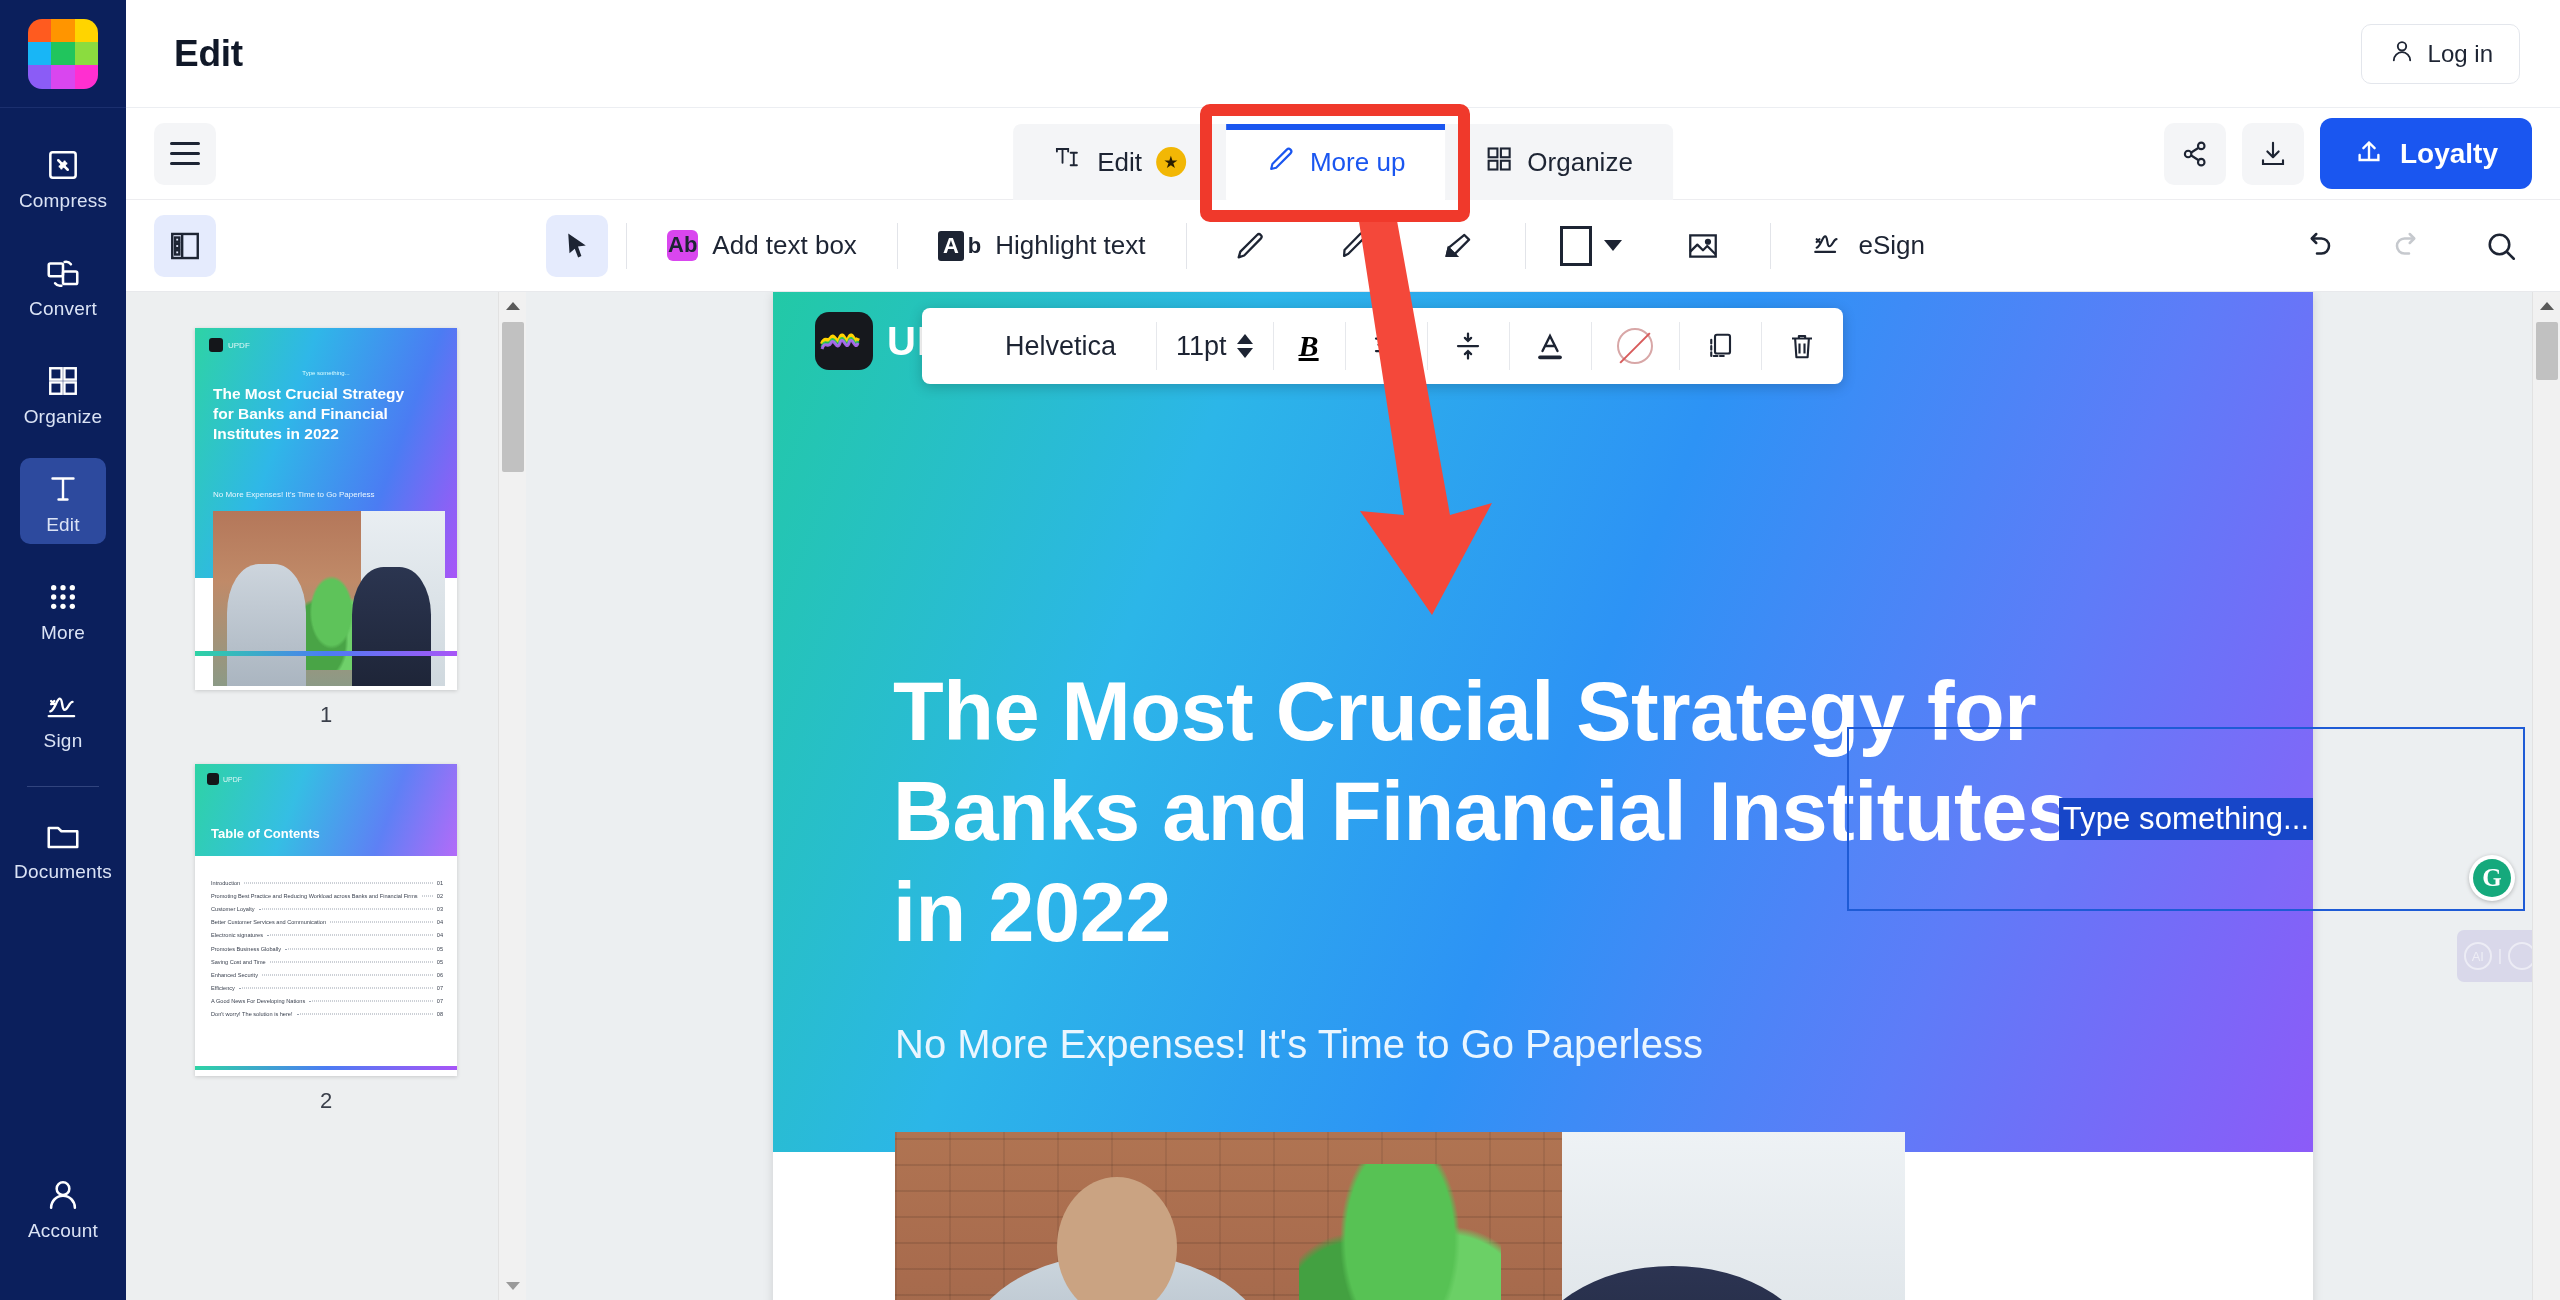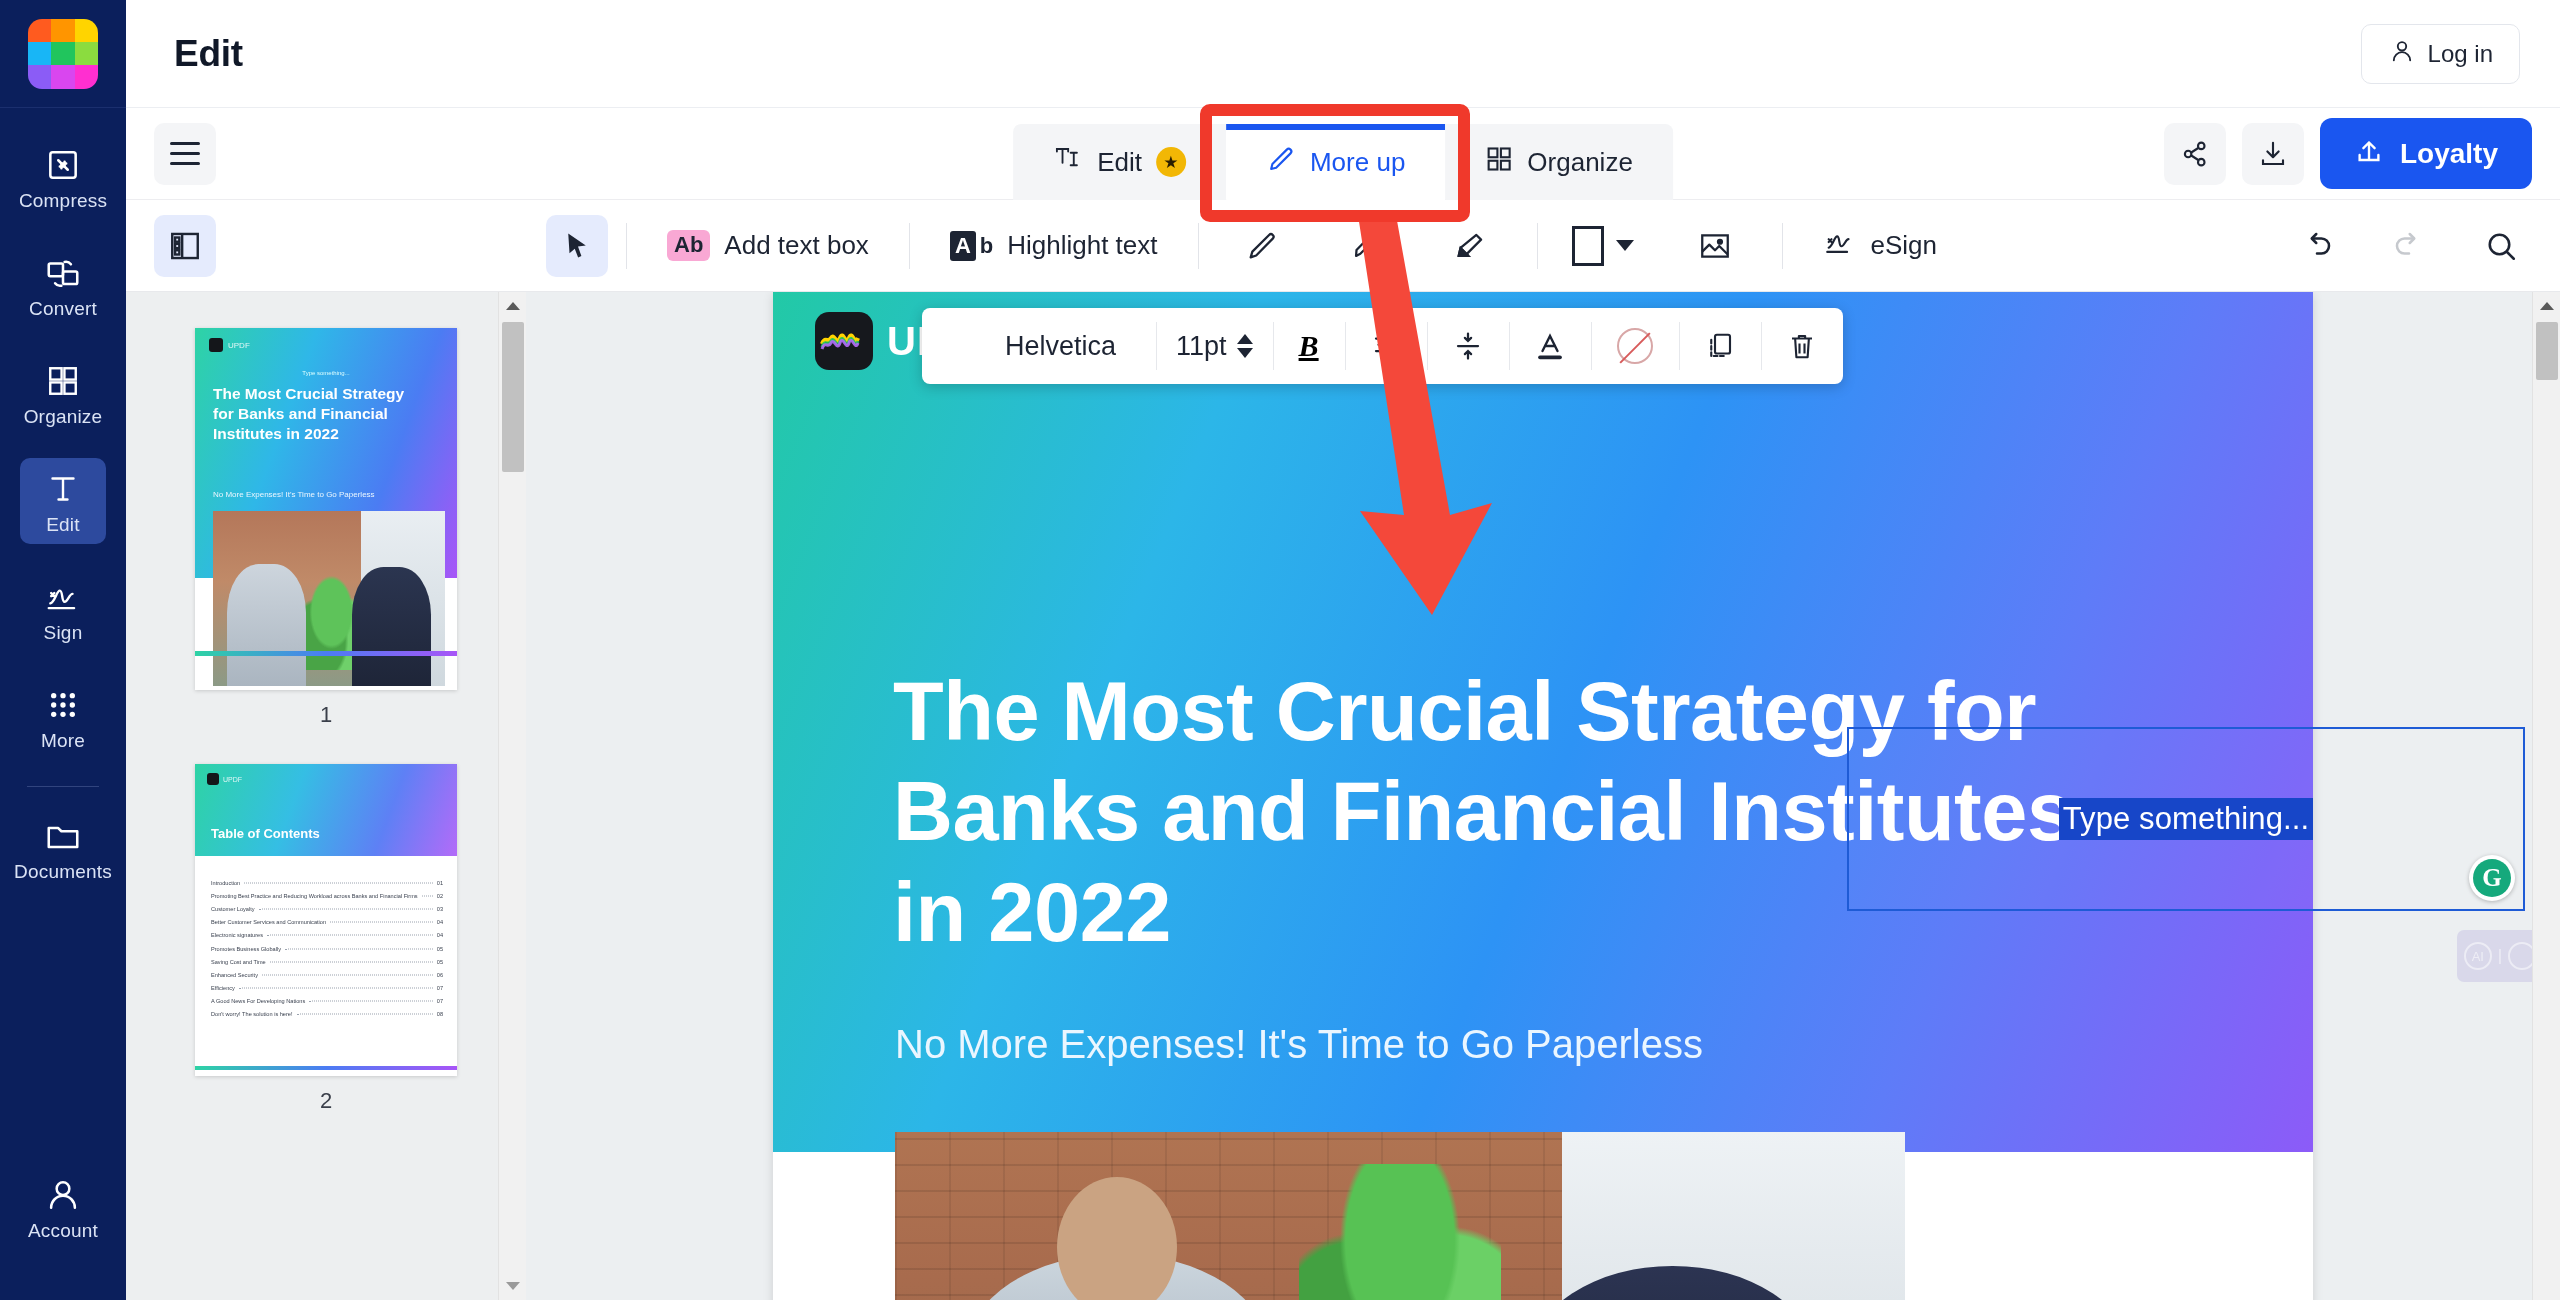--- a/index.html
+++ b/index.html
@@ -113,21 +113,21 @@
     width: 62px; height: 62px; border-radius: 10px;
     display: flex; align-items: center; justify-content: center; cursor: pointer;
   }
   .tool-sq.sel { background: #e5ebfd; }
   .vsep { width: 1px; height: 46px; background: #e2e4e9; margin: 0 18px; }
   .tool-txt {
     display: flex; align-items: center; gap: 14px; padding: 0 22px; height: 62px;
     font-size: 26px; color: #1d2433; cursor: pointer; border-radius: 10px;
   }
   .ab-badge {
-    background: #f9a8d4; border-radius: 6px; padding: 3px 7px; font-size: 22px;
+    background: #d946ef; border-radius: 6px; padding: 3px 1px; font-size: 22px;
     font-weight: 700; color: #1d2433; line-height: 1.1;
   }
   .ab-badge2 { background: transparent; font-size: 22px; font-weight: 700; color: #1d2433; display: flex; align-items: center; }
   .ab-badge2 .k { background: #1d2433; color: #fff; padding: 2px 5px; border-radius: 3px; }
   .shape-btn { display: flex; align-items: center; gap: 12px; padding: 0 16px; height: 62px; cursor: pointer; }
   .shape-sq { width: 32px; height: 40px; border: 3px solid #1d2433; }
   .caret { width: 0; height: 0; border-left: 9px solid transparent; border-right: 9px solid transparent; border-top: 11px solid #1d2433; }
   .toolbar .grow { flex: 1; }
   .tb-icon { width: 62px; height: 62px; display: flex; align-items: center; justify-content: center; cursor: pointer; }
 
@@ -371,46 +371,46 @@
               <path d="M5 5h14M12 5v14M9 19h6" stroke-linecap="round"></path>
             </svg>
           </span>
           <span class="lbl">Edit</span>
         </div>
       </div>
 
       <div class="rail-item">
         <div class="inner">
           <span class="ico">
-            <svg width="38" height="38" viewBox="0 0 24 24" fill="none" stroke="#fff" stroke-width="1.5">
-              <path d="M4 16c3-1 4-8 6-8s1 7 3 7 3-5 5-5" stroke-linecap="round"></path>
-              <path d="M3 19h16" stroke-linecap="round"></path>
-              <path d="M4.5 9.5l2 2M6.5 9.5l-2 2" stroke-linecap="round"></path>
-            </svg>
-          </span>
-          <span class="lbl">Sign</span>
-        </div>
-      </div>
-
-      <div class="rail-item">
-        <div class="inner">
-          <span class="ico">
             <svg width="32" height="32" viewBox="0 0 24 24" fill="#fff">
               <circle cx="5" cy="5" r="2"></circle>
                 <circle cx="12" cy="5" r="2"></circle>
                 <circle cx="19" cy="5" r="2"></circle>
               <circle cx="5" cy="12" r="2"></circle>
                 <circle cx="12" cy="12" r="2"></circle>
                 <circle cx="19" cy="12" r="2"></circle>
               <circle cx="5" cy="19" r="2"></circle>
                 <circle cx="12" cy="19" r="2"></circle>
                 <circle cx="19" cy="19" r="2"></circle>
             </svg>
           </span>
           <span class="lbl">More</span>
+        </div>
+      </div>
+
+      <div class="rail-item">
+        <div class="inner">
+          <span class="ico">
+            <svg width="38" height="38" viewBox="0 0 24 24" fill="none" stroke="#fff" stroke-width="1.5">
+              <path d="M4 16c3-1 4-8 6-8s1 7 3 7 3-5 5-5" stroke-linecap="round"></path>
+              <path d="M3 19h16" stroke-linecap="round"></path>
+              <path d="M4.5 9.5l2 2M6.5 9.5l-2 2" stroke-linecap="round"></path>
+            </svg>
+          </span>
+          <span class="lbl">Sign</span>
         </div>
       </div>
 
       <div style="display:flex;justify-content:center">
           <div class="rail-sep"></div>
         </div>
 
       <div class="rail-item">
         <div class="inner">
           <span class="ico">

